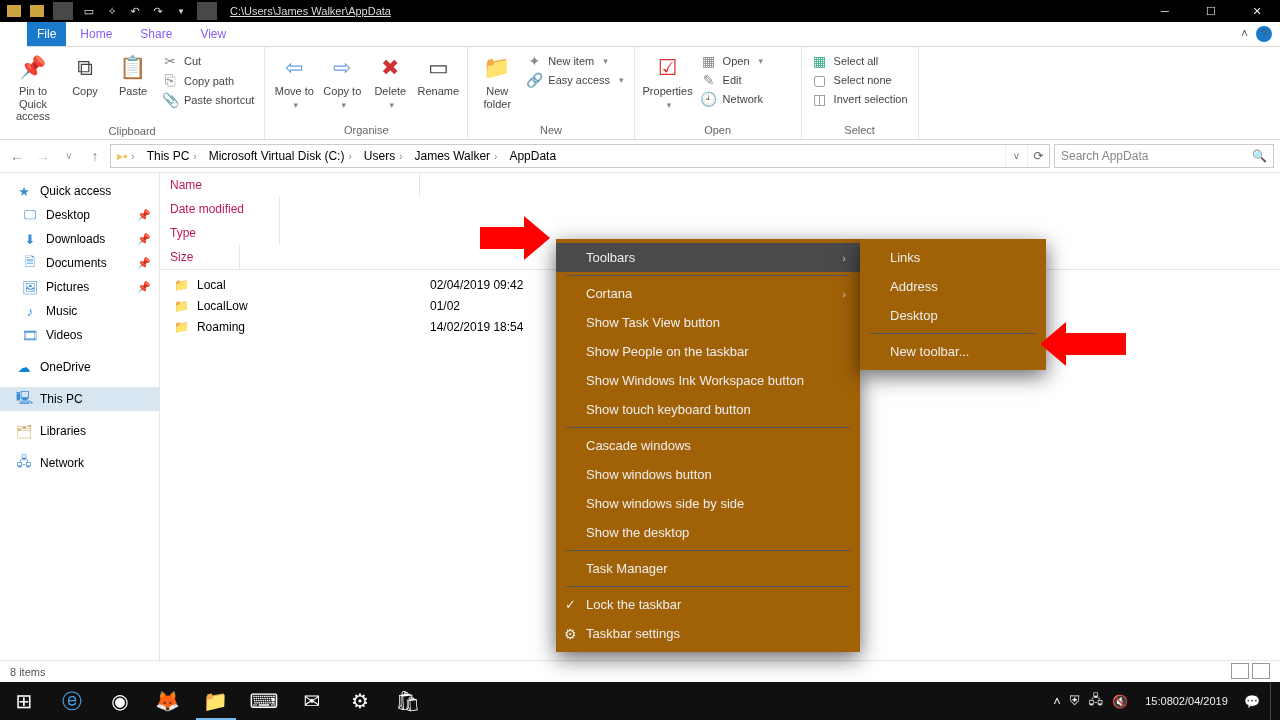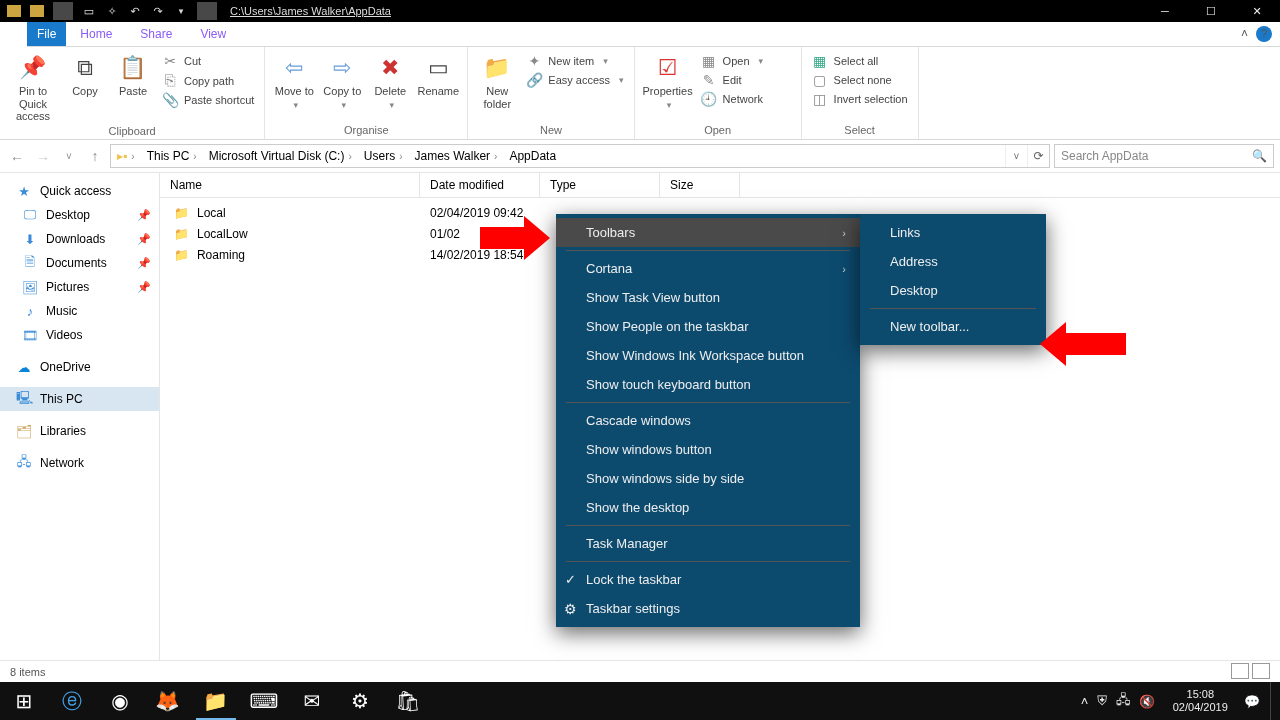--- a/index.html
+++ b/index.html
@@ -51,42 +51,42 @@
 .main { display:flex; height:490px; }
 .sidebar { width:160px; border-right:1px solid #e5e5e5; padding-top:6px; font-size:12px; }
 .sb-item { display:flex; align-items:center; gap:8px; padding:3px 8px 3px 22px; height:24px; }
 .sb-item.top{ padding-left:16px; font-weight:normal; }
 .sb-item.sel{ background:#d8e6f2; }
 .sb-item .pin{ margin-left:auto; color:#aaa; font-size:11px; }
 .sb-ic{ width:16px; text-align:center; font-size:13px; }
 .sb-spacer{ height:8px; }
 
 .content { flex:1; display:flex; flex-direction:column; }
-.cols { display:flex; border-bottom:1px solid #e5e5e5; font-size:12px; color:#000000; }
+.cols { display:flex; border-bottom:1px solid #e5e5e5; font-size:12px; color:#be185d;flex-direction:column; }
 .col { padding:5px 10px; border-right:1px solid #e5e5e5; }
 .files { padding:4px 0; }
 .file-row { display:flex; align-items:center; font-size:12px; padding:2px 0; height:21px; }
 .file-row .name { display:flex; align-items:center; gap:8px; padding-left:14px; }
 .fc-folder{ color:#f0c14b; }
 
 
 .status { position:absolute; left:0; right:0; top:660px; height:22px; border-top:1px solid #e5e5e5; display:flex; align-items:center; font-size:11px; color:#555; padding:0 10px; justify-content:space-between; background:#fff; }
 .status .views span{ width:18px;height:16px; display:inline-flex;border:1px solid #999; margin-left:3px;}
 
 
 .taskbar { position:absolute; left:0; right:0; bottom:0; height:38px; background:#101010; display:flex; align-items:center; }
 .tb-item { width:48px; height:38px; display:inline-flex; align-items:center; justify-content:center; font-size:20px; color:#fff; position:relative; }
 .tb-item.active::after{ content:""; position:absolute; bottom:0; left:4px; right:4px; height:2px; background:#76b9ed; }
 .tb-spacer { flex:1; }
 .tb-tray { display:flex; align-items:center; gap:9px; color:#eee; font-size:13px; padding-right:4px; }
-.tb-clock { display:flex; flex-direction:column; align-items:center; font-size:11px; line-height:1.15; padding:0 8px; }
+.tb-clock { display:flex; align-items:flex-start; font-size:11px; line-height:1.15; padding:0 8px; }
 .show-desktop{ width:6px; height:38px; border-left:1px solid #444; }
 
 
-.ctx { position:absolute; background:#0c4a6e; color:#eee; font-size:13px; box-shadow:0 6px 20px rgba(0,0,0,.6); padding:4px 0; }
+.ctx { position:absolute; background:#a16207; color:#eee; font-size:13px; box-shadow:0 6px 20px rgba(0,0,0,.6); padding:4px 0;margin-top:25px; }
 .ctx .item { display:flex; align-items:center; padding: 7px 34px 7px 30px; position:relative; }
 .ctx .item.hl { background:#4a4a4a; }
 .ctx .sep { height:1px; background:#555; margin:3px 10px; }
 .ctx .arrow { position:absolute; right:14px; font-size:11px; color:#ccc; }
 .ctx .check { position:absolute; left:9px; font-size:13px; }
 .ctx .gear { position:absolute; left:8px; font-size:14px; }
 
 
 .bigarrow { position:absolute; z-index:200; display:flex; align-items:center; }
 .bigarrow .shaft{ width:44px; height:22px; background:#ff0000; }

